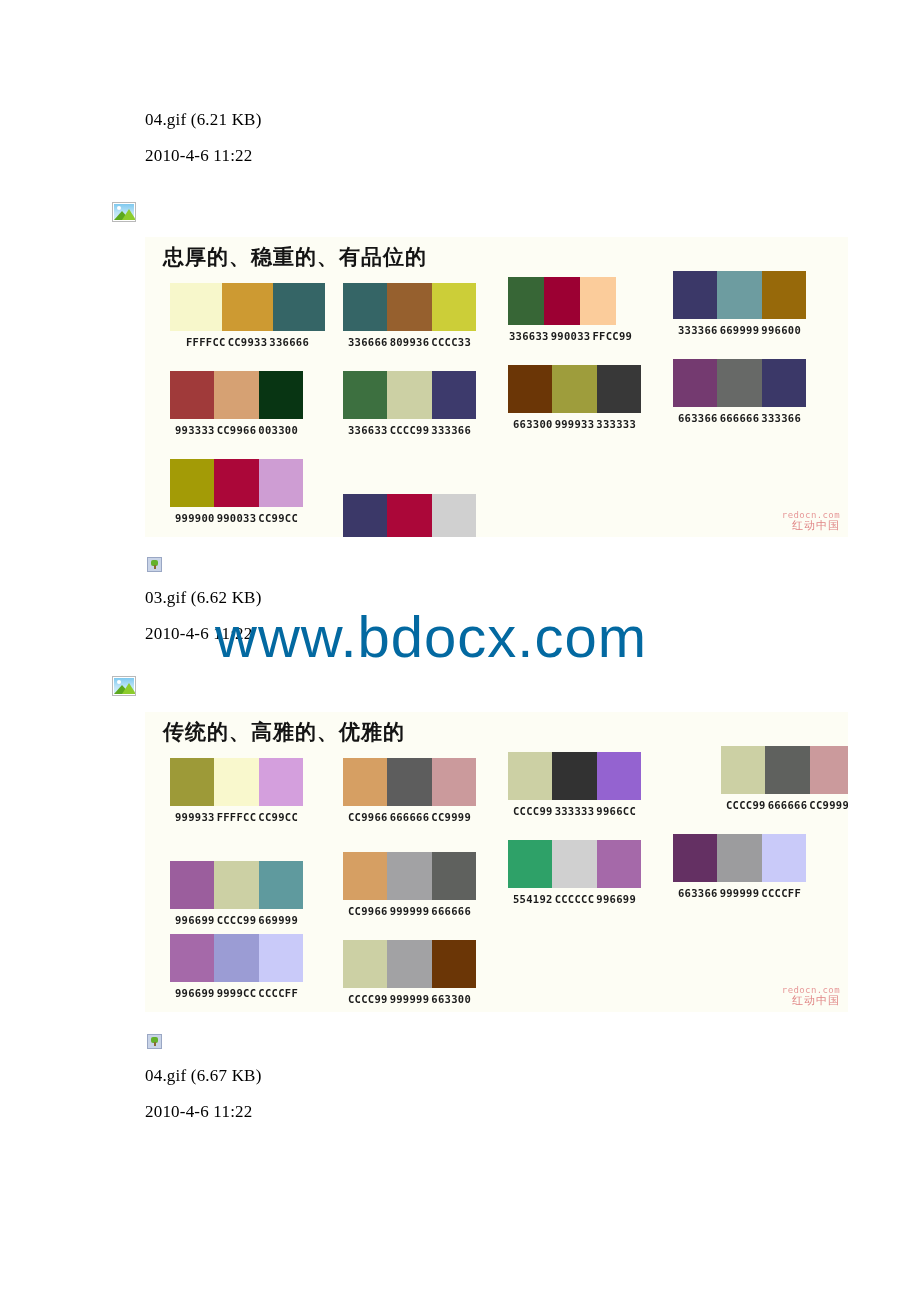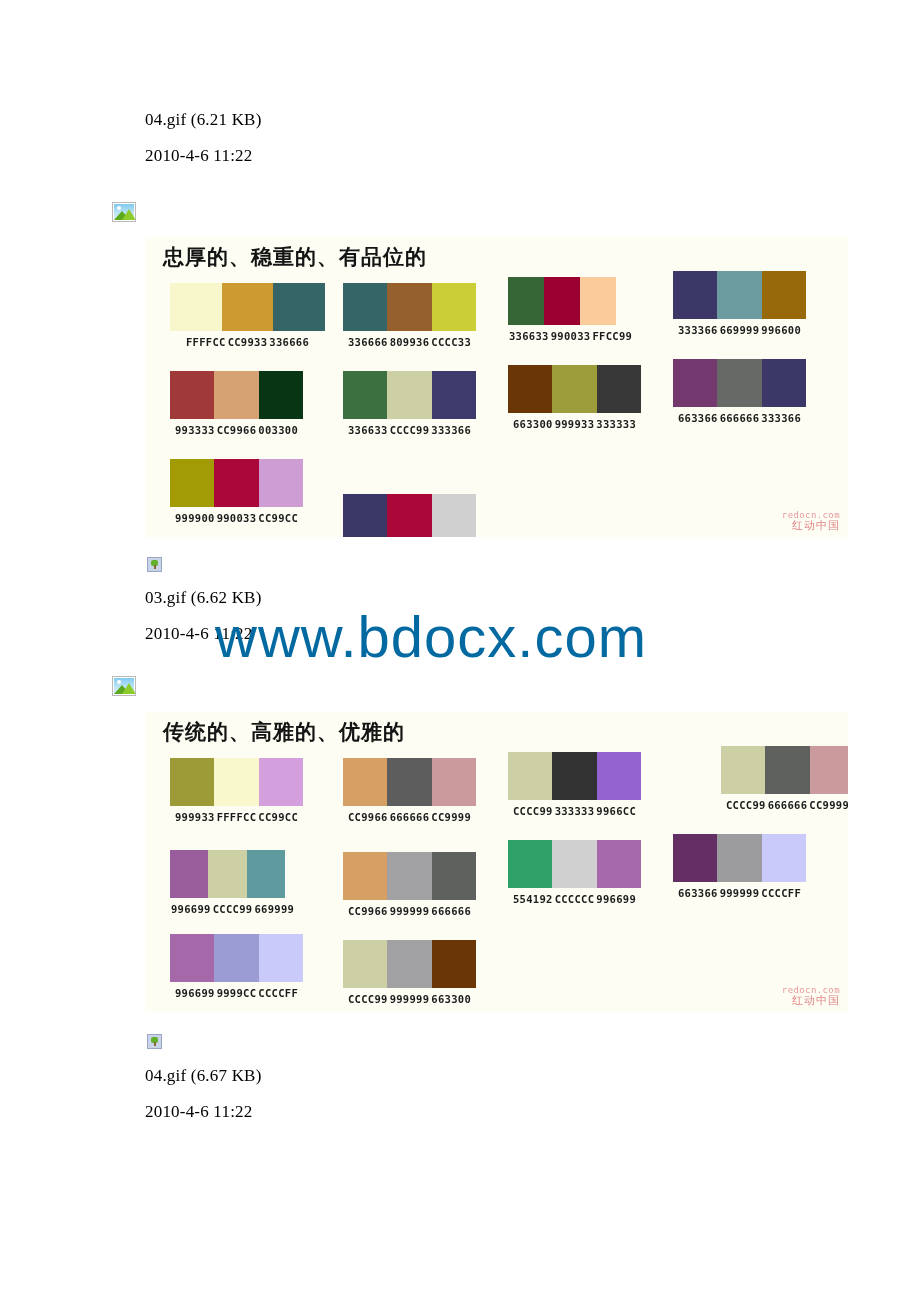--- a/index.html
+++ b/index.html
@@ -325,21 +325,21 @@
           <div class="swatch-codes"><span>CCCC99</span><span>333333</span><span>9966CC</span></div>
         </div>
         <div class="swatch-group" style="left: 528px; top: 34px; width: 133px; margin-left: 48px;">
           <div class="swatch-row">
             <div class="swatch" style="background: rgb(204, 208, 164);"></div>
             <div class="swatch" style="background: rgb(95, 97, 94);"></div>
             <div class="swatch" style="background: rgb(203, 154, 156);"></div>
           </div>
           <div class="swatch-codes"><span>CCCC99</span><span>666666</span><span>CC9999</span></div>
         </div>
-        <div class="swatch-group" style="left: 25px; top: 138px; width: 115px;">
+        <div class="swatch-group" style="left: 25px; top: 149px; width: 133px;">
           <div class="swatch-row">
             <div class="swatch" style="background: rgb(155, 94, 157);"></div>
             <div class="swatch" style="background: rgb(204, 208, 164);"></div>
             <div class="swatch" style="background: rgb(95, 154, 158);"></div>
           </div>
           <div class="swatch-codes"><span>996699</span><span>CCCC99</span><span>669999</span></div>
         </div>
         <div class="swatch-group" style="left: 198px; top: 140px; width: 133px;">
           <div class="swatch-row">
             <div class="swatch" style="background: rgb(214, 159, 99);"></div>

